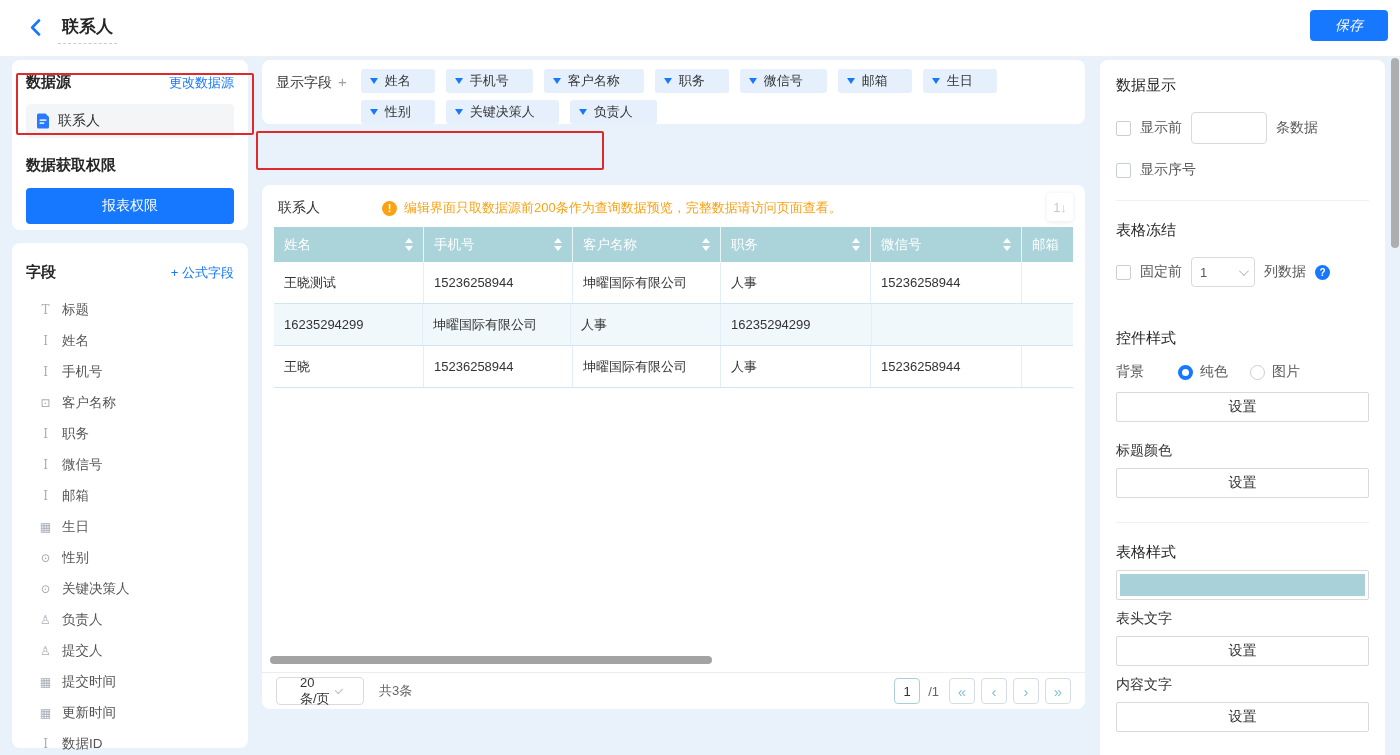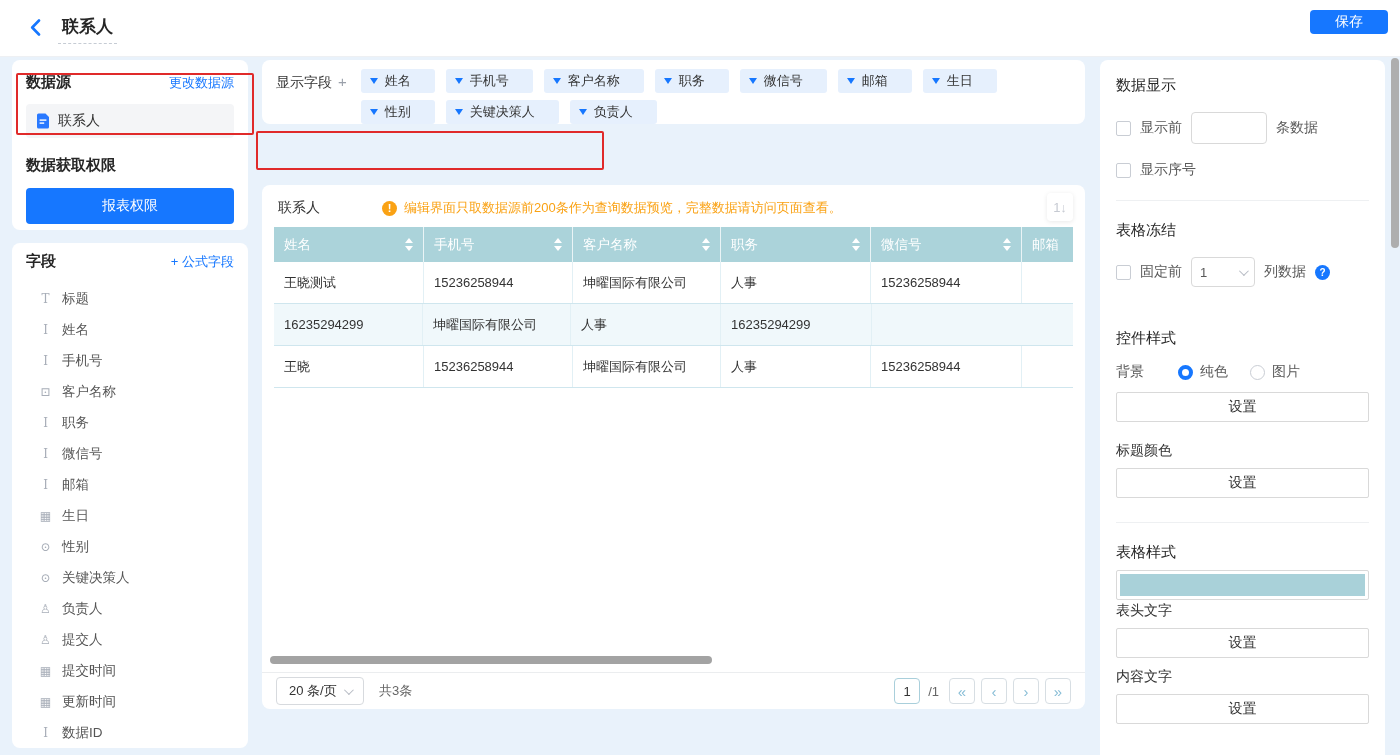--- a/index.html
+++ b/index.html
@@ -4,26 +4,26 @@
 <style>
   * { margin:0; padding:0; box-sizing:border-box; }
   html,body { width:1400px; height:755px; }
   body { font-family:"Liberation Sans","DejaVu Sans",sans-serif; background:#e9f2fb; overflow:hidden; }
   .page { position:relative; width:1400px; height:755px; overflow:hidden; }
 
   
   .topbar { position:absolute; left:0; top:0; width:1400px; height:57px; background:#fff; border-bottom:1px solid #eef0f3; z-index:5; }
   .back { position:absolute; left:30px; top:19px; cursor:pointer; }
   .page-title { position:absolute; left:58px; top:15px; font-size:17px; color:#262626; font-weight:600; border-bottom:1px dashed #c6ccd4; padding:0 4px 5px 4px; }
-  .save-btn { position:absolute; right:12px; top:10px; width:78px; height:24px; background:#1677ff; color:#fff; border:none; border-radius:4px; font-size:14px; cursor:pointer; font-family:inherit; }
+  .save-btn { position:absolute; right:12px; top:10px; width:78px; height:31px; background:#1677ff; color:#fff; border:none; border-radius:4px; font-size:14px; cursor:pointer; font-family:inherit;font-style:italic; }
 
   
   .card { position:absolute; background:#fff; border-radius:8px; }
   .card-ds { left:12px; top:60px; width:236px; height:170px; padding:13px 14px; }
-  .card-fields { left:12px; top:243px; width:236px; height:505px; padding:9px 14px; }
+  .card-fields { left:12px; top:243px; width:236px; height:505px; padding:20px 14px; }
   .card-display { left:262px; top:60px; width:823px; height:64px; padding:9px 14px; }
   .card-filter { left:262px; top:131px; width:823px; height:43px; padding:0 14px; display:flex; align-items:center; }
   .card-table { left:262px; top:185px; width:823px; height:524px; padding:10px 12px; }
   .card-settings { left:1100px; top:60px; width:285px; height:710px; padding:16px; }
 
   .hdr { font-size:15px; font-weight:700; color:#262626; }
   .blue-link { font-size:13px; color:#1677ff; cursor:pointer; text-decoration:none; }
   .row-between { display:flex; align-items:center; justify-content:space-between; }
 
   
@@ -73,21 +73,21 @@
   .sort i.up { border-bottom:5px solid #fff; }
   .sort i.dn { border-top:5px solid #fff; }
   .trow { display:flex; height:42px; border-bottom:1px solid #cfe6ee; background:#fff; }
   .trow.alt { background:#f0f8fb; }
   .td { display:flex; align-items:center; padding:0 10px; font-size:13px; color:#333; border-right:1px solid #e2f0f5; overflow:hidden; white-space:nowrap; }
   .td:last-child { border-right:none; }
 
   .hscroll { position:absolute; left:8px; top:471px; width:442px; height:8px; background:#a3a3a3; border-radius:4px; cursor:pointer; }
 
   .pager { position:absolute; left:0; bottom:0; width:823px; height:37px; border-top:1px solid #ebedef; display:flex; align-items:center; padding:0 14px; }
-  .psize { width:88px; height:28px; border:1px solid #d7dade; border-radius:4px; display:flex; align-items:center; justify-content:space-between; padding:0 12px; font-size:13px; color:#333; cursor:pointer; }
+  .psize { width:88px; height:28px; border:1px solid #d7dade; border-radius:4px; display:flex; align-items:center; justify-content:space-between; padding:0 23px; font-size:13px; color:#333; cursor:pointer; }
   .chev { width:7px; height:7px; border-right:1.5px solid #b7bcc4; border-bottom:1.5px solid #b7bcc4; transform:rotate(45deg) translateY(-2px); }
   .ptotal { margin-left:15px; font-size:13px; color:#666; }
   .pright { margin-left:auto; display:flex; align-items:center; gap:6px; }
   .pagebox { width:26px; height:26px; border:1px solid #a9cfdb; border-radius:4px; display:flex; align-items:center; justify-content:center; font-size:13px; color:#333; }
   .pageof { font-size:13px; color:#666; margin:0 4px 0 2px; }
   .navbtn { width:26px; height:26px; border:1px solid #d7dee3; border-radius:4px; background:#fff; display:flex; align-items:center; justify-content:center; font-size:15px; color:#87bdd6; cursor:pointer; }
 
   
   .set-h { font-size:15px; font-weight:400; color:#262626; }
   .cbrow { display:flex; align-items:center; gap:9px; margin-top:17px; font-size:14px; color:#595959; }
@@ -403,21 +403,21 @@
     </div>
     <button class="set-btn">设置</button>
     <div class="sub-lbl">标题颜色</div>
     <button class="set-btn" style="margin-top:8px">设置</button>
     <div class="divider" style="margin-top:24px"></div>
 
     <div class="set-h" style="margin-top:20px">表格样式</div>
     <div class="swatch">
         <div class="swatch-inner" id="theme-swatch" style="background: rgb(169, 209, 217);"></div>
       </div>
-    <div class="sub-lbl" style="margin-top:2px">表头文字</div>
+    <div class="sub-lbl" style="margin-top:10px">表头文字</div>
     <button class="set-btn" style="margin-top:8px">设置</button>
     <div class="sub-lbl" style="margin-top:10px">内容文字</div>
     <button class="set-btn" style="margin-top:8px">设置</button>
     
     
   </div>
 
   <div class="anno anno-ds"></div>
   <div class="anno anno-filter"></div>
 

